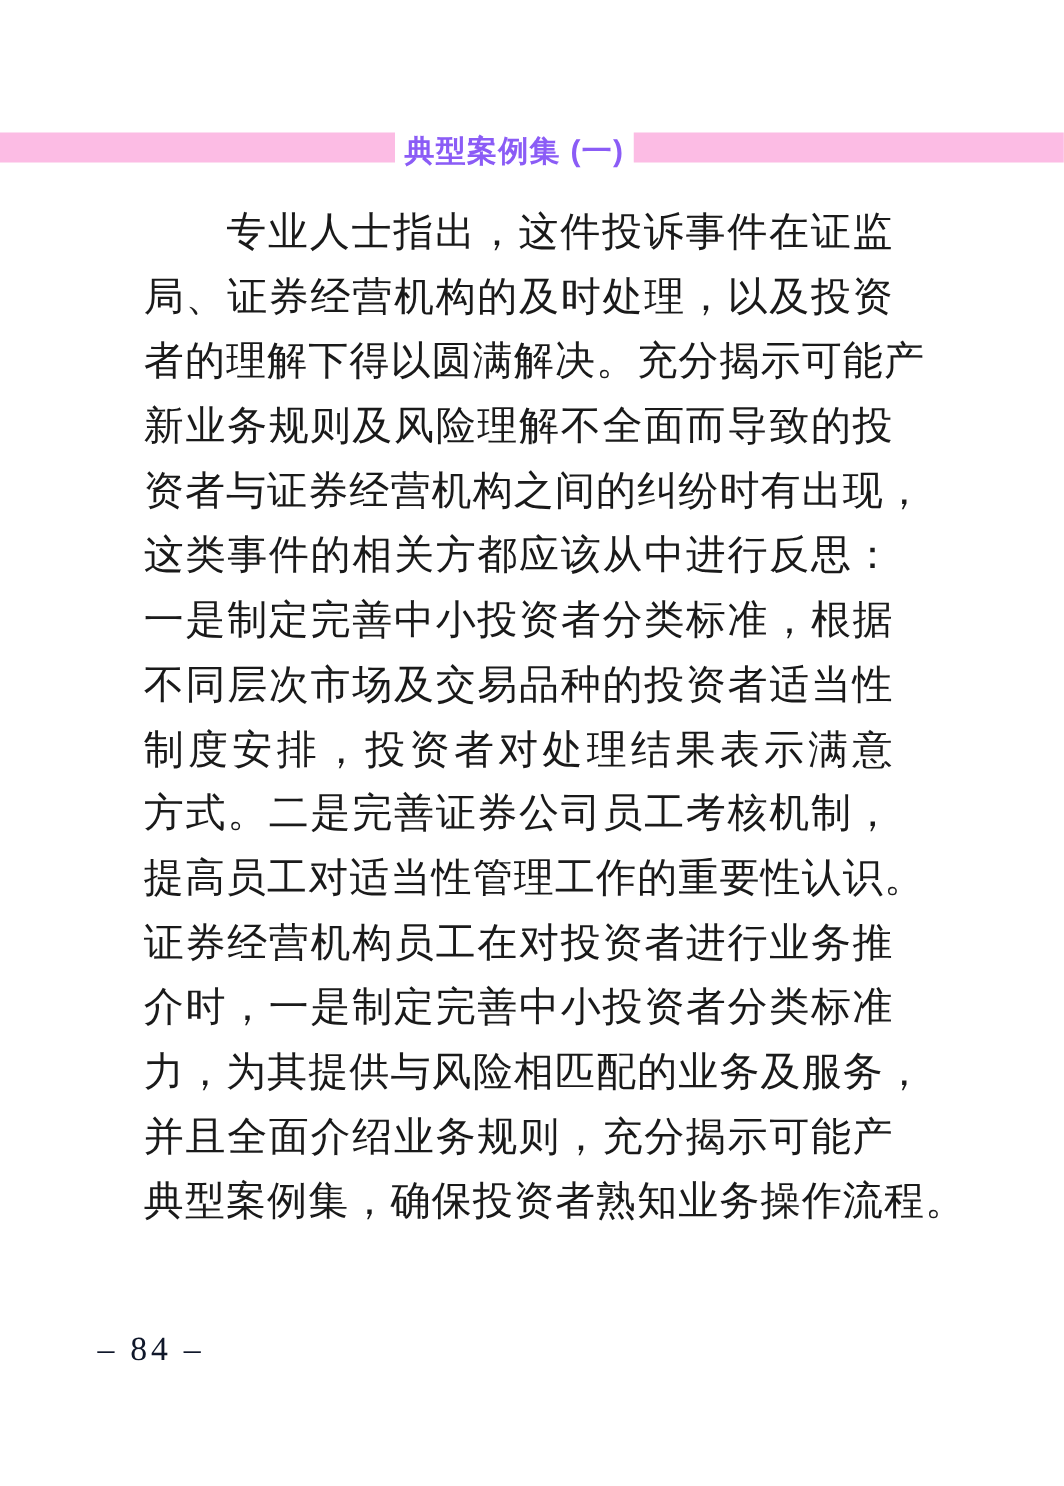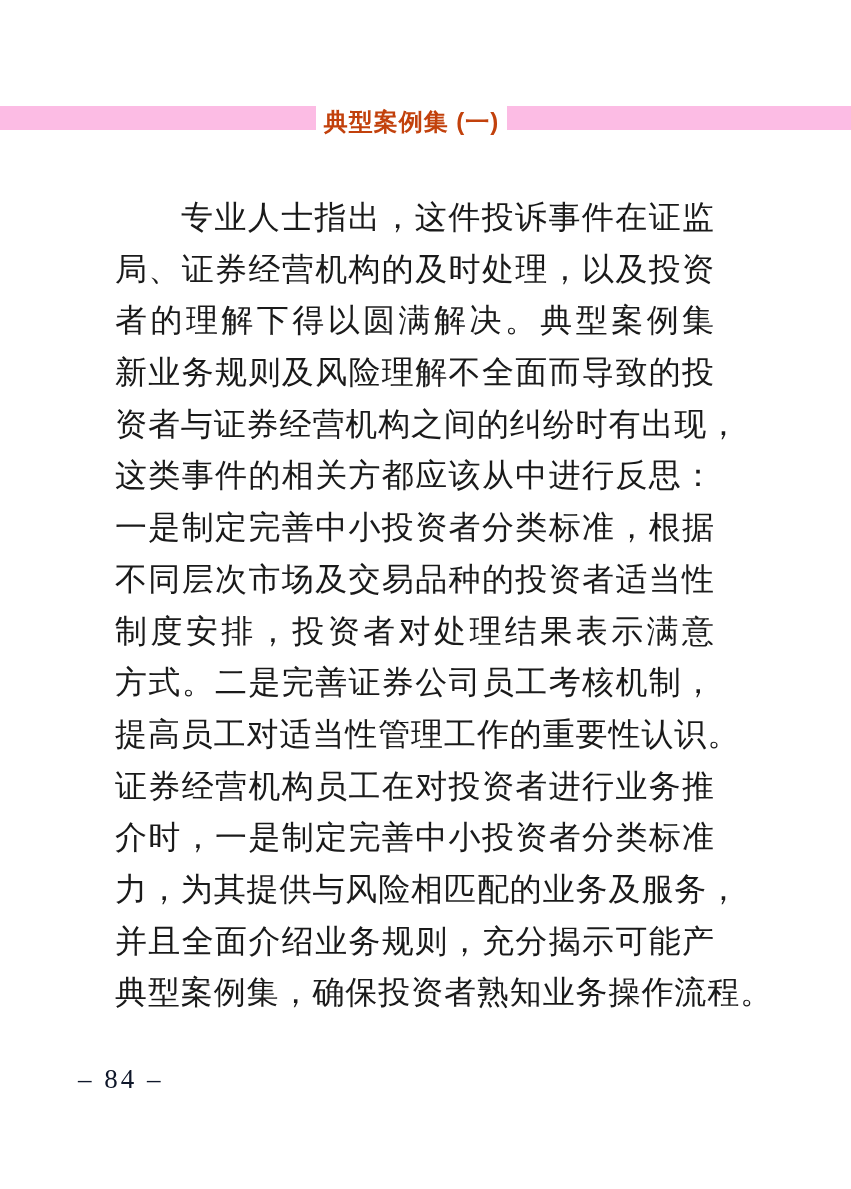--- a/index.html
+++ b/index.html
@@ -20,39 +20,39 @@
   
   .running-head{position:absolute;top:106px;left:0;width:851px;height:26px;}
   .head-bar{position:absolute;top:0;height:24px;background:var(--bar-pink);}
   .head-bar.left{left:0;width:316px;}
   .head-bar.right{left:507px;width:344px;}
   .head-title{
     position:absolute;left:316px;width:191px;top:2px;
     text-align:center;
     font-family:"Liberation Sans","DejaVu Sans",sans-serif;
     font-weight:bold;font-size:24px;line-height:28px;
-    letter-spacing:1px;color:#c2410c;white-space:nowrap;
+    letter-spacing:1px;color:#8b5cf6;white-space:nowrap;
   }
 
   
   .body-text{
     position:absolute;left:115px;top:160px;width:600px;
     font-size:32px;line-height:51.7px;color:var(--text);
   }
   .line{
     height:51.7px;white-space:nowrap;
     text-align:justify;text-align-last:justify;
     text-justify:inter-character;
     letter-spacing:0.9px;
   }
   .line.para-end{
     text-align:left;text-align-last:left;
     letter-spacing:5px;
   }
-  .line.indent{text-indent:66px;margin-top:32px;}
+  .line.indent{text-indent:66px;}
 
   
   .page-number{
     position:absolute;left:78px;top:1062px;
     font-size:27px;line-height:34px;letter-spacing:3px;
     color:#0f172a;white-space:nowrap;
   }
 </style>
 </head>
 <body>
@@ -61,21 +61,21 @@
 
   <div class="running-head">
     <div class="head-bar left"></div>
     <div class="head-title">典型案例集 (一)</div>
     <div class="head-bar right"></div>
   </div>
 
   <div class="body-text">
     <div class="line indent">专业人士指出，这件投诉事件在证监</div>
     <div class="line">局、证券经营机构的及时处理，以及投资</div>
-    <div class="line">者的理解下得以圆满解决。典型案例集</div>
+    <div class="line">者的理解下得以圆满解决。充分揭示可能产</div>
     <div class="line">新业务规则及风险理解不全面而导致的投</div>
     <div class="line">资者与证券经营机构之间的纠纷时有出现，</div>
     <div class="line">这类事件的相关方都应该从中进行反思：</div>
     <div class="line">一是制定完善中小投资者分类标准，根据</div>
     <div class="line">不同层次市场及交易品种的投资者适当性</div>
     <div class="line">制度安排，投资者对处理结果表示满意</div>
     <div class="line">方式。二是完善证券公司员工考核机制，</div>
     <div class="line">提高员工对适当性管理工作的重要性认识。</div>
     <div class="line">证券经营机构员工在对投资者进行业务推</div>
     <div class="line">介时，一是制定完善中小投资者分类标准</div>

